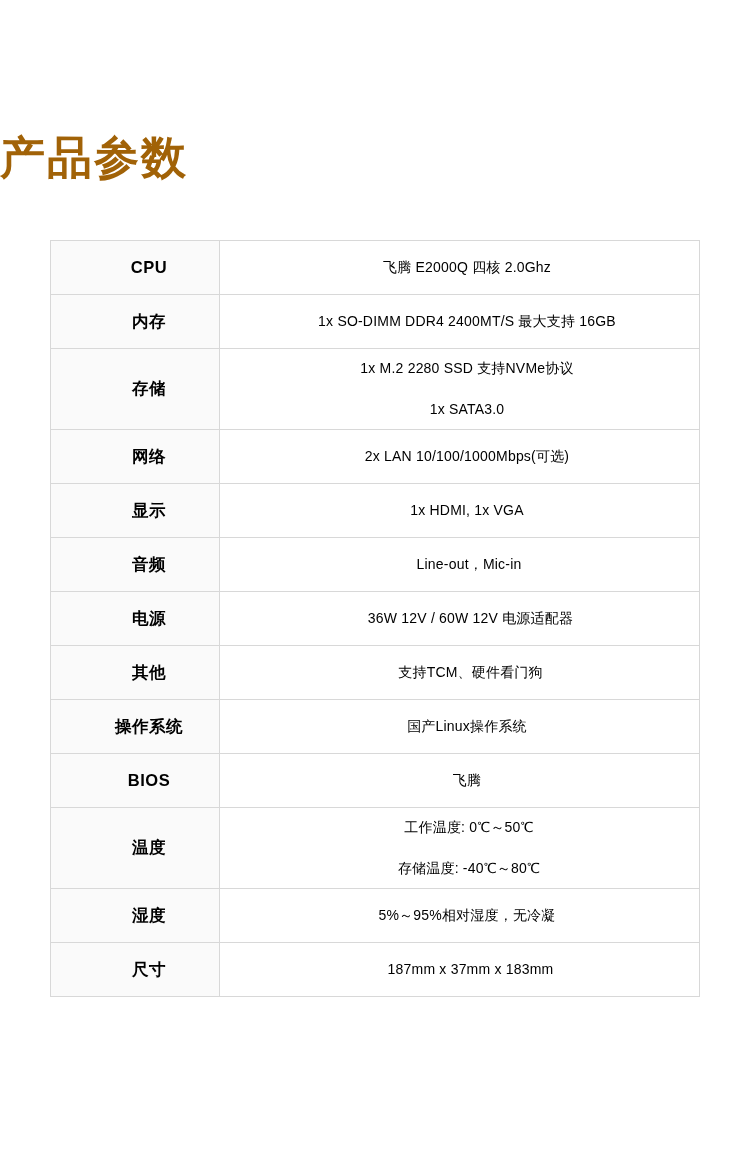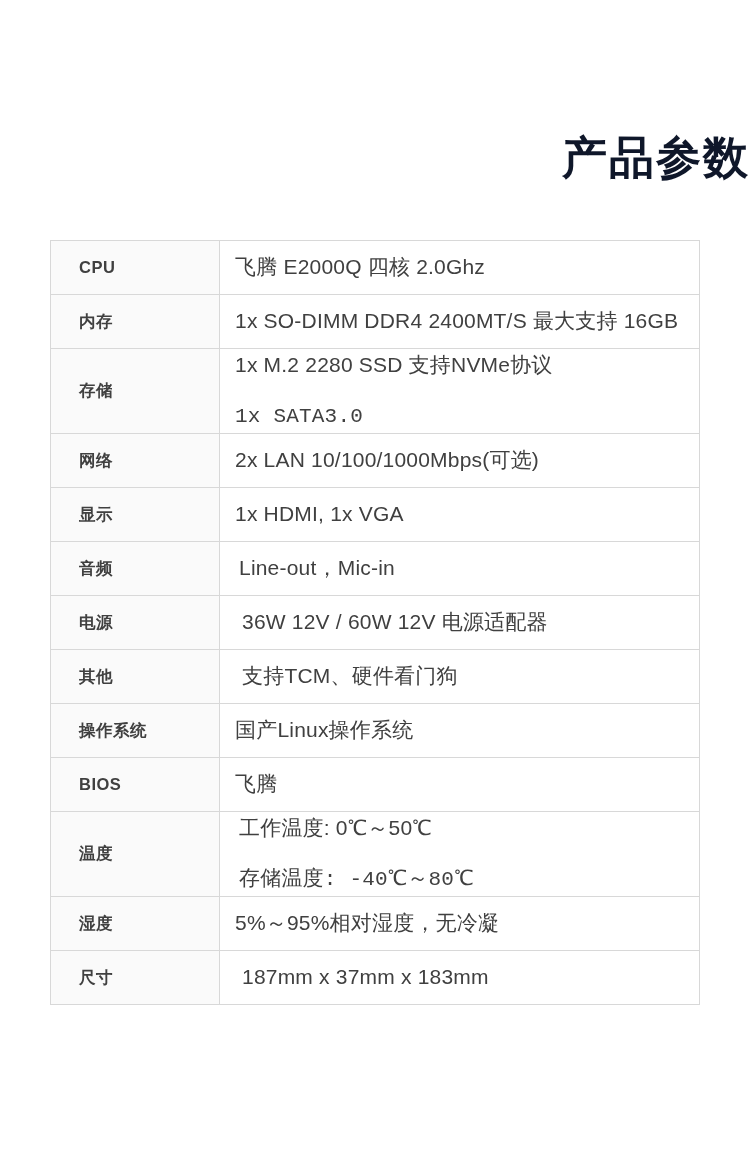--- a/index.html
+++ b/index.html
@@ -16,65 +16,65 @@
     overflow: hidden;
   }
   .page {
     width: 750px;
     height: 1163px;
     box-sizing: border-box;
     padding: 0;
     background: #fff;
   }
   .title {
-    text-align: right;
+    text-align: left;
     font-size: 45px;
     font-weight: bold;
     letter-spacing: 2px;
-    color: #0f172a;
+    color: #a16207;
     margin: 0;
     padding-top: 131px;
     line-height: 1.2;
   }
   .spec-table-wrap {
     margin: 0 auto;
     padding-top: 55px;
     width: 650px;
   }
   table.spec {
     border-collapse: collapse;
     width: 650px;
     table-layout: fixed;
     background: #fff;
   }
   table.spec td {
     border: 1px solid #d8d8d8;
     vertical-align: middle;
-    color: #404040;
+    color: #000000;
+    text-align: center;
   }
   td.label {
     width: 140px;
     padding: 0 0 0 28px;
     font-weight: bold;
     font-size: 16.5px;
     background: #fafafa;
     letter-spacing: 0.5px;
   }
   td.value {
     padding: 0 0 0 15px;
-    font-size: 21px;
+    font-size: 14px;
     letter-spacing: 0.2px;
   }
   td.value .line {
     display: block;
     line-height: 1.55;
   }
   td.value .line + .line {
     margin-top: 19px;
-    font-family: Liberation Mono, monospace;
   }
   tr.r-1 td { height: 53px; }
   tr.r-tall td { height: 80px; }
   .indent-1 { padding-left: 4px; }
   .indent-2 { padding-left: 7px; }
 </style>
 </head>
 <body>
 
 <div class="page">

